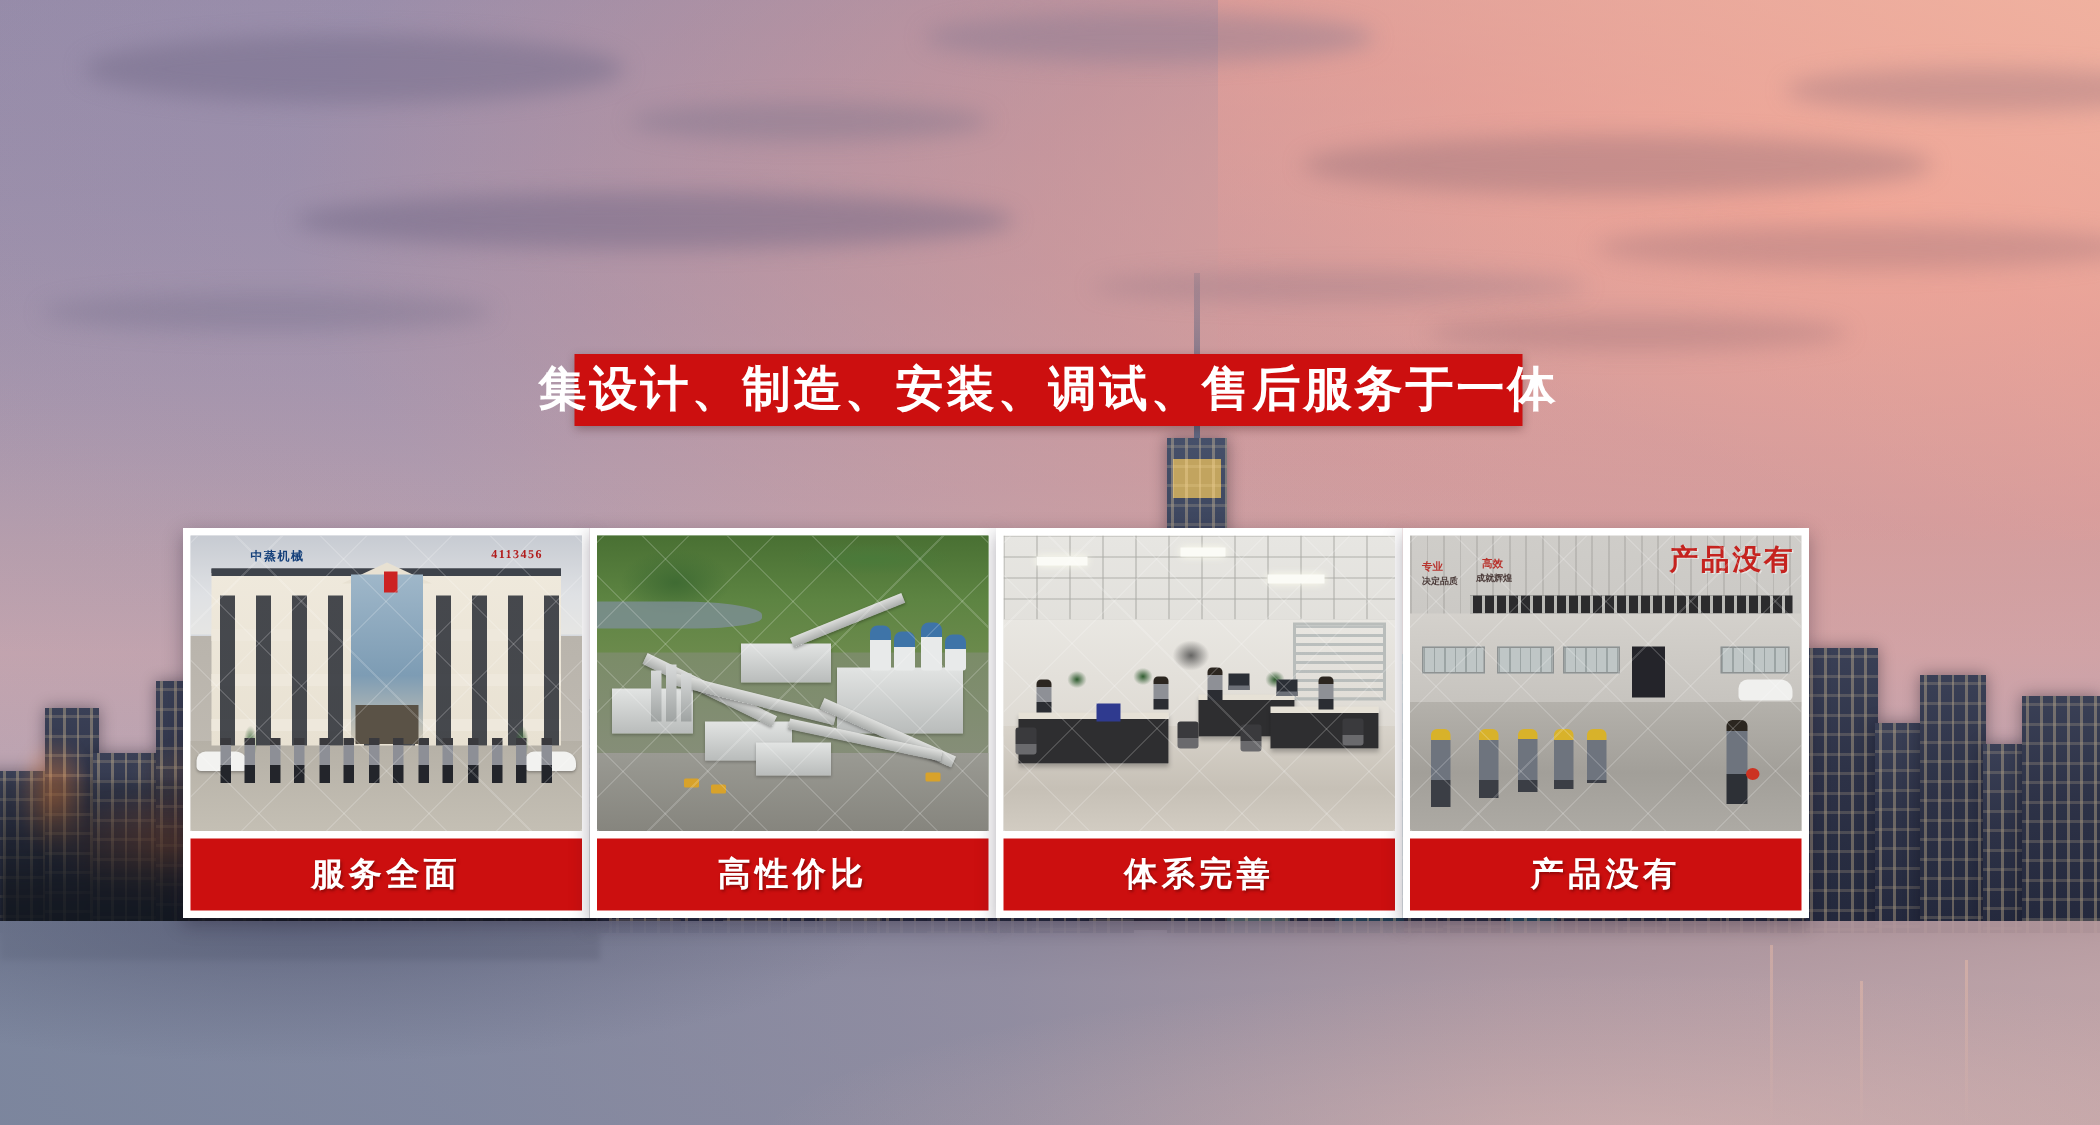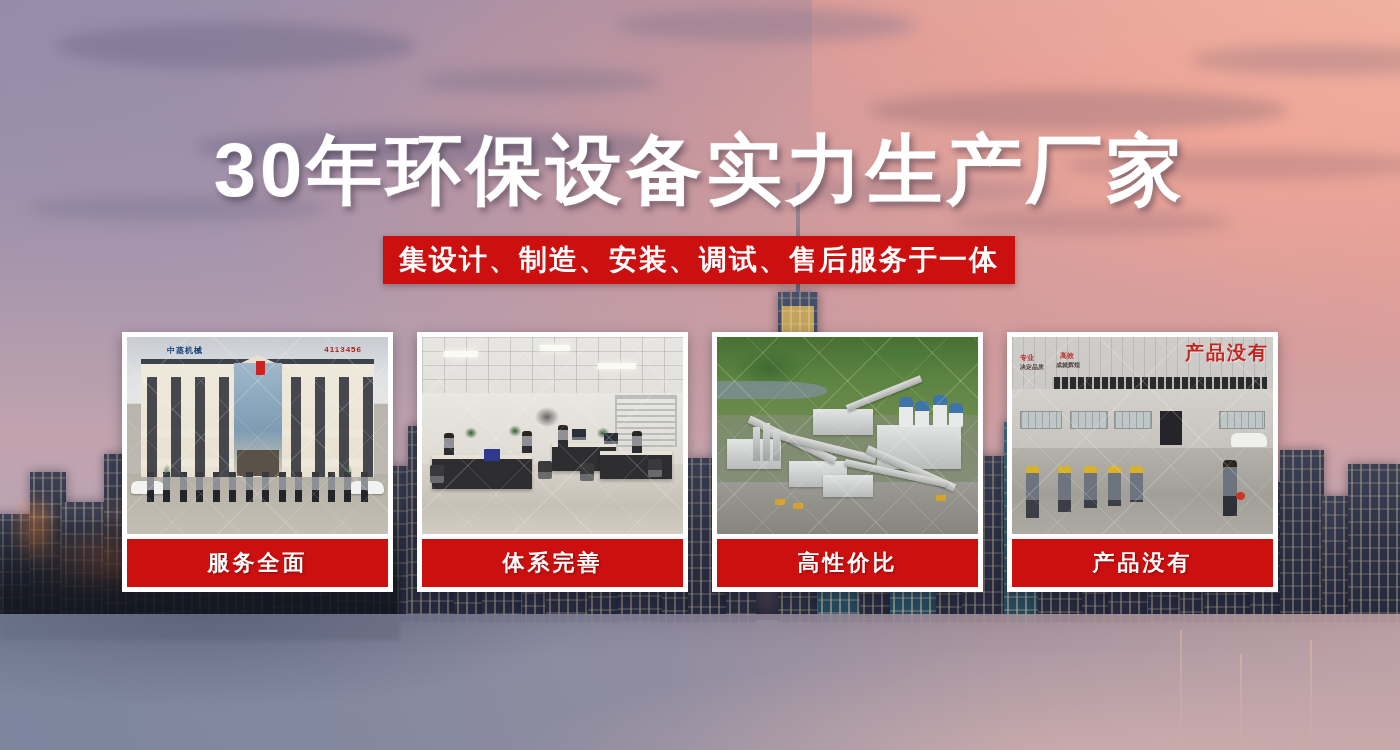--- a/index.html
+++ b/index.html
@@ -105,28 +105,28 @@
   }
 
   
   .subbar {
     position:absolute; left:383px; top:236px; width:632px; height:48px;
     background:#cc0f0f;
     display:flex; align-items:center; justify-content:center;
     box-shadow:0 2px 6px rgba(60,20,20,0.35);
   }
   .subbar-text {
-    color:#ffffff; font-size:28px; font-weight:bold; letter-spacing:2px;
+    color:#ffffff; font-size:32px; font-weight:bold; letter-spacing:2px;
     white-space:nowrap;
   }
 
   
   .cards {
-    position:absolute; left:122px; top:332px;
-    display:flex; gap:24px;
+    position:absolute; left:122px; top:352px;
+    display:flex; font-family:Liberation Serif, serif;
   }
   .card {
     width:271px;
     background:#ffffff;
     padding:5px 5px 0 5px;
     box-shadow:0 4px 12px rgba(30,20,40,0.35);
   }
   .card-photo {
     position:relative; width:261px; height:197px; overflow:hidden;
     background:#6b7280;
@@ -335,21 +335,20 @@
     <div class="lights"></div>
     <div class="treeline"></div>
 
     <div class="water"></div>
     <div class="water-shine"></div>
     <div class="water-streak" style="left:1180px;"></div>
     <div class="water-streak" style="left:1240px; height:96px;"></div>
     <div class="water-streak" style="left:1310px; height:110px;"></div>
   </div>
 
-  <div class="headline">30年环保设备实力生产厂家</div>
 
   <div class="subbar">
     <span class="subbar-text">集设计、制造、安装、调试、售后服务于一体</span>
   </div>
 
   <div class="cards">
 
     <div class="card">
       <div class="card-photo p1">
         <div class="p1-sky"></div>
@@ -380,61 +379,20 @@
           <div class="p1-person"></div>
           <div class="p1-person"></div>
           <div class="p1-person"></div>
           <div class="p1-person"></div>
           <div class="p1-person"></div>
         </div>
         <div class="mesh"></div>
       </div>
       <div class="card-caption">
         <span>服务全面</span>
-      </div>
-    </div>
-
-    <div class="card">
-      <div class="card-photo p3">
-        <div class="p3-ceil">
-          <div class="p3-panel" style="left:22px;  top:14px; width:34px;"></div>
-          <div class="p3-panel" style="left:118px; top:8px;  width:30px;"></div>
-          <div class="p3-panel" style="left:176px; top:26px; width:38px;"></div>
-        </div>
-        <div class="p3-wall"></div>
-        <div class="p3-window"></div>
-        <div class="p3-decal"></div>
-        <div class="p3-floor"></div>
-
-        <div class="p3-plant" style="left:40px;  top:88px;"></div>
-        <div class="p3-plant" style="left:84px;  top:86px;"></div>
-        <div class="p3-plant" style="left:172px; top:88px;"></div>
-
-        <div class="p3-desk" style="left:10px;  top:118px; width:100px; height:34px;"></div>
-        <div class="p3-desk" style="left:130px; top:106px; width:64px;  height:28px;"></div>
-        <div class="p3-desk" style="left:178px; top:114px; width:72px;  height:28px;"></div>
-
-        <div class="p3-box" style="left:62px; top:112px;"></div>
-        <div class="p3-monitor" style="left:150px; top:92px;"></div>
-        <div class="p3-monitor" style="left:182px; top:96px;"></div>
-
-        <div class="p3-person" style="left:22px;  top:96px;"></div>
-        <div class="p3-person" style="left:100px; top:94px;"></div>
-        <div class="p3-person" style="left:136px; top:88px;"></div>
-        <div class="p3-person" style="left:210px; top:94px;"></div>
-
-        <div class="p3-chair" style="left:8px;   top:128px;"></div>
-        <div class="p3-chair" style="left:116px; top:124px;"></div>
-        <div class="p3-chair" style="left:158px; top:126px;"></div>
-        <div class="p3-chair" style="left:226px; top:122px;"></div>
-
-        <div class="mesh"></div>
-      </div>
-      <div class="card-caption">
-        <span>体系完善</span>
       </div>
     </div>
 
     <div class="card">
       <div class="card-photo p2">
         <div class="p2-fields"></div>
         <div class="p2-river"></div>
         <div class="p2-yard"></div>
         <div class="p2-plant">
           <div class="p2-shed" style="left:0;    top:40px; width:54px; height:30px;"></div>
@@ -459,20 +417,61 @@
           <div class="p2-mach" style="right:26px; top:96px;"></div>
         </div>
         <div class="mesh"></div>
       </div>
       <div class="card-caption">
         <span>高性价比</span>
       </div>
     </div>
 
     <div class="card">
+      <div class="card-photo p3">
+        <div class="p3-ceil">
+          <div class="p3-panel" style="left:22px;  top:14px; width:34px;"></div>
+          <div class="p3-panel" style="left:118px; top:8px;  width:30px;"></div>
+          <div class="p3-panel" style="left:176px; top:26px; width:38px;"></div>
+        </div>
+        <div class="p3-wall"></div>
+        <div class="p3-window"></div>
+        <div class="p3-decal"></div>
+        <div class="p3-floor"></div>
+
+        <div class="p3-plant" style="left:40px;  top:88px;"></div>
+        <div class="p3-plant" style="left:84px;  top:86px;"></div>
+        <div class="p3-plant" style="left:172px; top:88px;"></div>
+
+        <div class="p3-desk" style="left:10px;  top:118px; width:100px; height:34px;"></div>
+        <div class="p3-desk" style="left:130px; top:106px; width:64px;  height:28px;"></div>
+        <div class="p3-desk" style="left:178px; top:114px; width:72px;  height:28px;"></div>
+
+        <div class="p3-box" style="left:62px; top:112px;"></div>
+        <div class="p3-monitor" style="left:150px; top:92px;"></div>
+        <div class="p3-monitor" style="left:182px; top:96px;"></div>
+
+        <div class="p3-person" style="left:22px;  top:96px;"></div>
+        <div class="p3-person" style="left:100px; top:94px;"></div>
+        <div class="p3-person" style="left:136px; top:88px;"></div>
+        <div class="p3-person" style="left:210px; top:94px;"></div>
+
+        <div class="p3-chair" style="left:8px;   top:128px;"></div>
+        <div class="p3-chair" style="left:116px; top:124px;"></div>
+        <div class="p3-chair" style="left:158px; top:126px;"></div>
+        <div class="p3-chair" style="left:226px; top:122px;"></div>
+
+        <div class="mesh"></div>
+      </div>
+      <div class="card-caption">
+        <span>体系完善</span>
+      </div>
+    </div>
+
+    <div class="card">
       <div class="card-photo p4">
         <div class="p4-wall"></div>
         <div class="p4-bigsign">产品没有</div>
         <div class="p4-sm1">专业</div>
         <div class="p4-sm2">决定品质</div>
         <div class="p4-sm3">高效</div>
         <div class="p4-sm4">成就辉煌</div>
         <div class="p4-band"></div>
         <div class="p4-mid"></div>
         <div class="p4-win" style="left:8px;   top:74px; width:42px;"></div>

